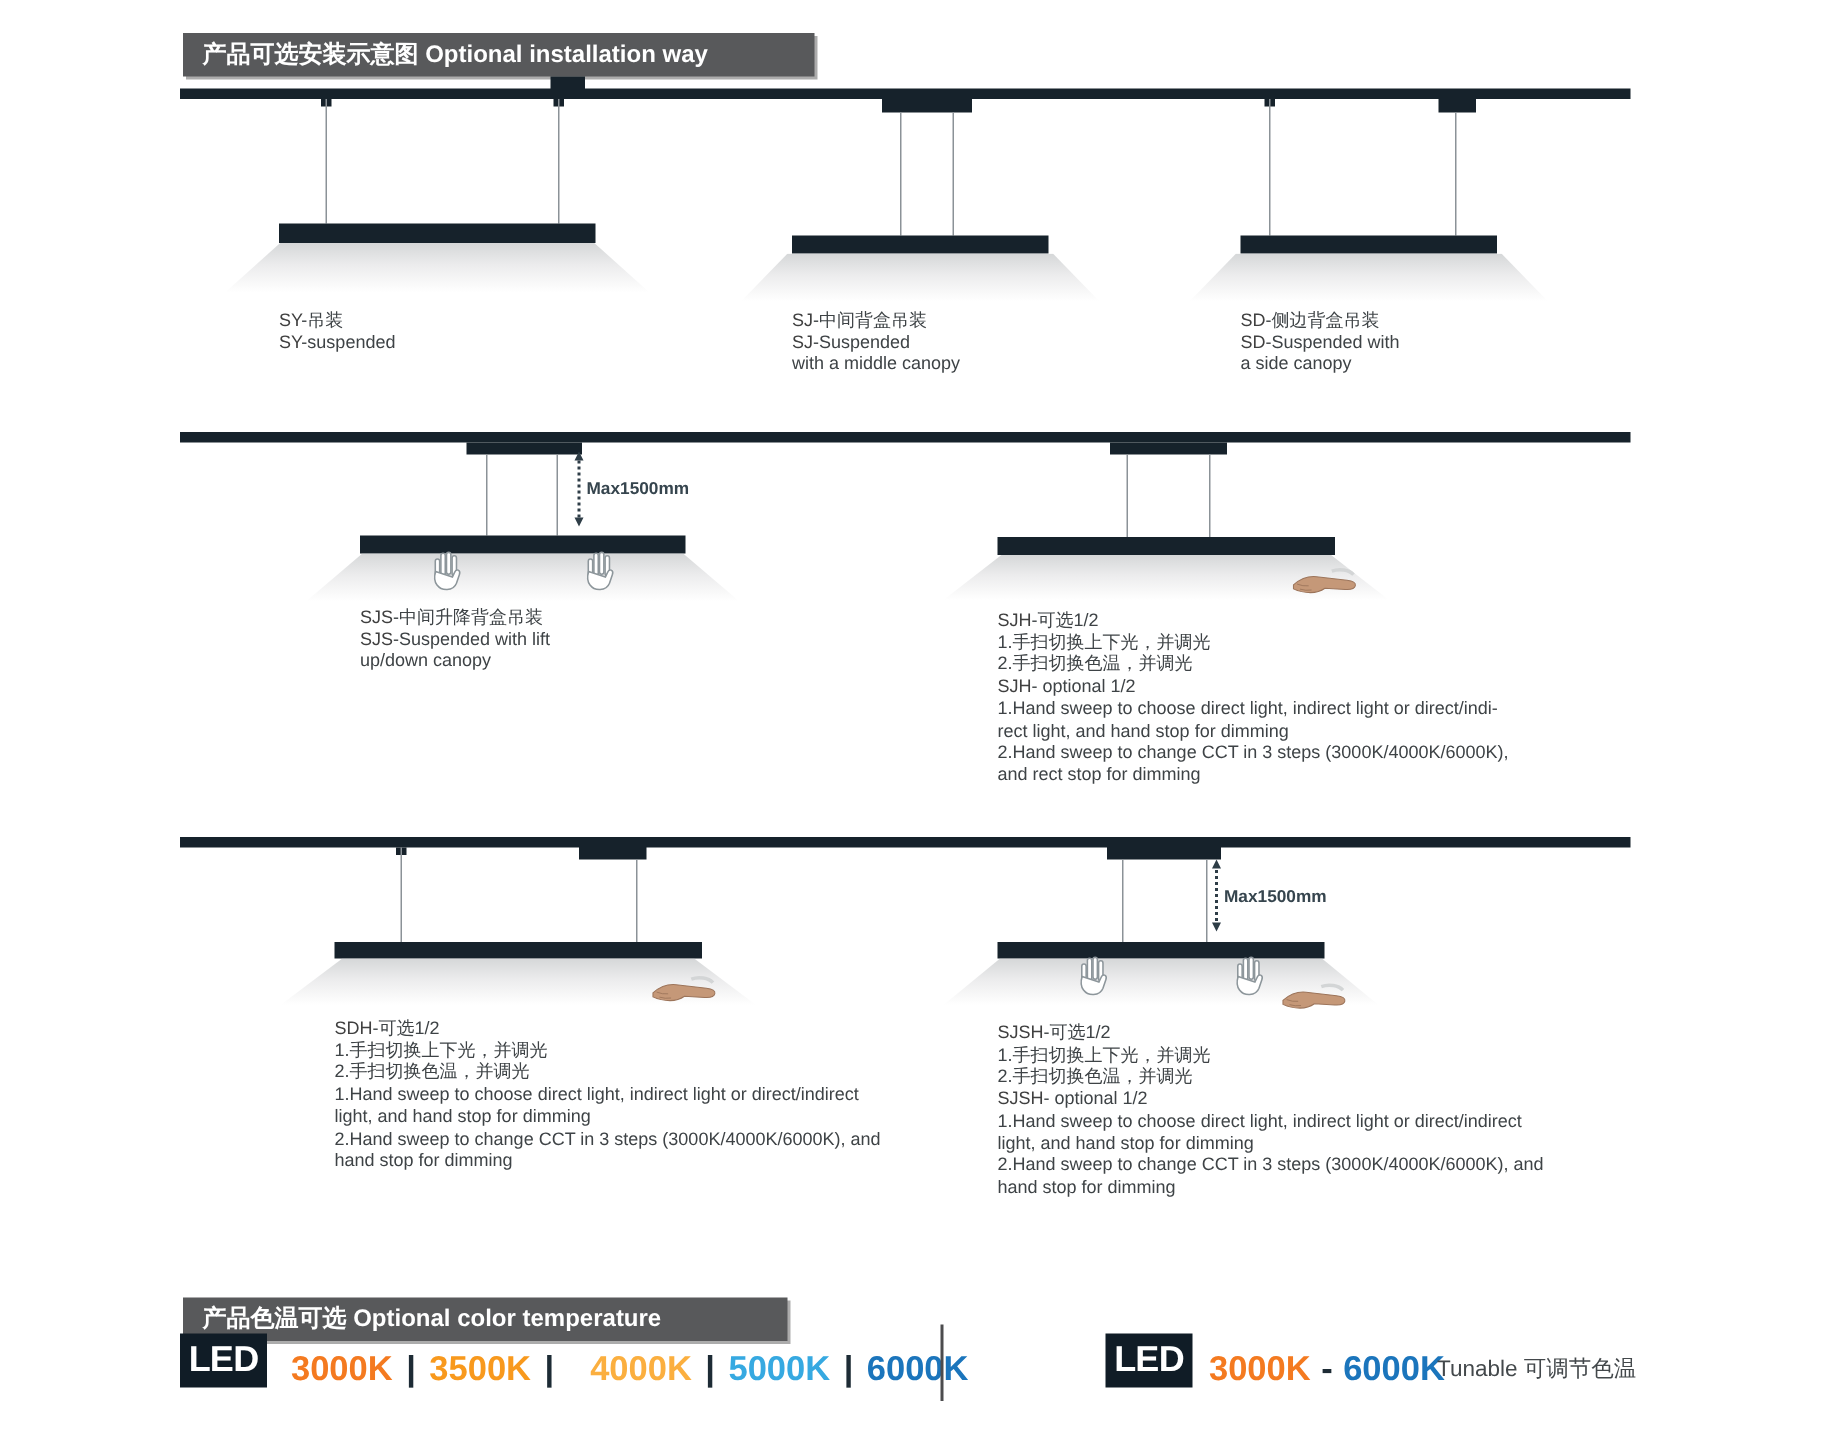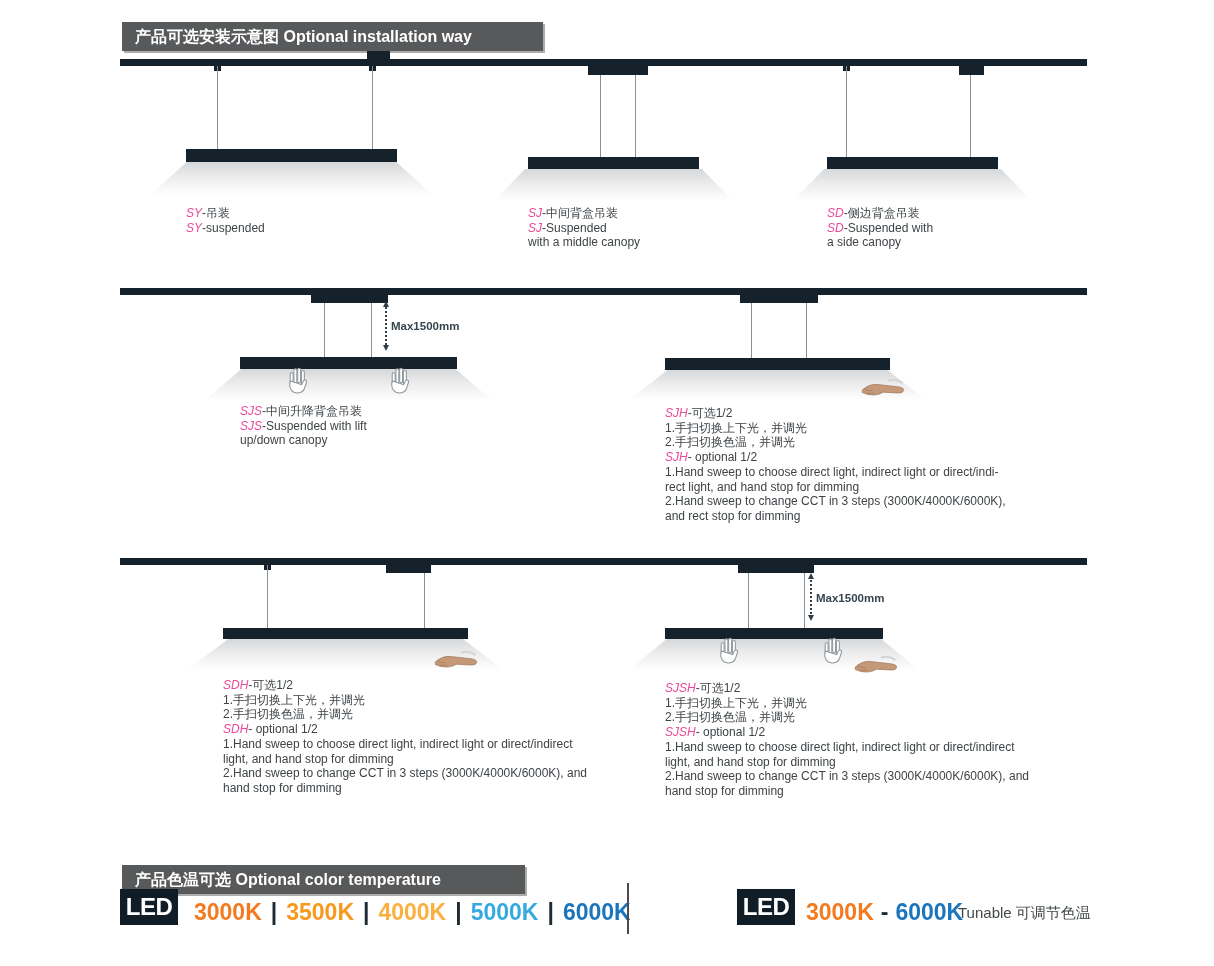--- a/index.html
+++ b/index.html
@@ -6,21 +6,21 @@
   .page{position:relative;width:1214px;height:966px;background:#ffffff;overflow:hidden;
         font-family:"Liberation Sans","DejaVu Sans",sans-serif;}
   .shead{position:absolute;height:29px;background:#58595b;color:#ffffff;font-weight:700;
          font-size:16px;line-height:29px;padding-left:13px;box-sizing:border-box;
          box-shadow:2px 2px 0 rgba(70,70,72,.45);white-space:nowrap;}
   .bar{position:absolute;background:#16222b;}
   .wire{position:absolute;width:1px;background:#8b9297;}
   .beam{position:absolute;background:linear-gradient(180deg,#d5d7d8 0%,#ececed 45%,#fafafa 85%,#ffffff 100%);
         clip-path:polygon(13% 0,87% 0,100% 100%,0 100%);}
   .lbl{position:absolute;font-size:12px;line-height:14.7px;color:#3e4346;white-space:nowrap;}
-  .accent{color:#ec4899;font-style:italic;}
+  .accent{color:#404040;}
   .maxline{position:absolute;width:0;border-left:2px dotted #2e3d47;}
   .maxline::before{content:"";position:absolute;top:-6px;left:-4px;border:3px solid transparent;border-bottom:6px solid #2e3d47;}
   .maxline::after{content:"";position:absolute;bottom:-6px;left:-4px;border:3px solid transparent;border-top:6px solid #2e3d47;}
   .maxlbl{position:absolute;font-size:11.5px;color:#36454e;white-space:nowrap;font-weight:bold;}
   .touch{position:absolute;width:21px;height:27px;}
   .sweep{position:absolute;width:48px;height:27px;}
   .ledbox{position:absolute;width:58px;height:36px;background:#101c26;color:#fff;display:flex;
           align-items:center;justify-content:center;font-weight:800;font-size:24px;letter-spacing:-.5px;}
   .temps{position:absolute;height:47px;display:flex;align-items:center;font-weight:700;font-size:23px;white-space:nowrap;}
   .sep{color:#1d2b35;margin:0 9px;}
@@ -149,21 +149,20 @@
     <div class="wire" style="left:424px;top:573px;height:55px"></div>
     <div class="bar" style="left:223px;top:628px;width:245px;height:11px"></div>
     <div class="beam" style="left:187px;top:639px;width:317px;height:31px"></div>
     <svg class="sweep" style="left:433px;top:645px" viewBox="0 0 48 28">
         <use href="#sweepHand"></use>
       </svg>
     <div class="lbl" style="left:223px;top:678px">
       <div><span class="accent">SDH</span><span>-可选1/2</span></div>
       <div><span class="accent"></span><span>1.手扫切换上下光，并调光</span></div>
       <div><span class="accent"></span><span>2.手扫切换色温，并调光</span></div>
-      <div><span class="accent">SDH</span><span>- optional 1/2</span></div>
       <div><span class="accent"></span><span>1.Hand sweep to choose direct light, indirect light or direct/indirect</span></div>
       <div><span class="accent"></span><span>light, and hand stop for dimming</span></div>
       <div><span class="accent"></span><span>2.Hand sweep to change CCT in 3 steps (3000K/4000K/6000K), and</span></div>
       <div><span class="accent"></span><span>hand stop for dimming</span></div>
     </div>
   </div>
 
   <div class="grp">
     <div class="bar" style="left:738px;top:564px;width:76px;height:9px"></div>
     <div class="wire" style="left:748px;top:573px;height:55px"></div>
@@ -195,21 +194,21 @@
 
   <div class="shead" style="left:122px;top:865px;width:403px">产品色温可选 Optional color temperature</div>
 
   <div class="ledbox" style="left:120px;top:889px">LED</div>
 
   <div class="temps" style="left:194px;top:889px">
     <span style="color: rgb(244, 122, 32);">3000K</span>
     <span class="sep">|</span>
     <span style="color: rgb(248, 153, 29);">3500K</span>
     <span class="sep">|</span>
-    <span style="color: rgb(251, 175, 63);">4000K</span>
+    <span style="color: rgb(251, 175, 63); margin-left: 15px;">4000K</span>
     <span class="sep">|</span>
     <span style="color: rgb(54, 169, 225);">5000K</span>
     <span class="sep">|</span>
     <span style="color: rgb(27, 117, 188);">6000K</span>
   </div>
 
   <div class="vdiv" style="left:627px;top:883px;height:51px"></div>
 
   <div class="ledbox" style="left:737px;top:889px">LED</div>
 

